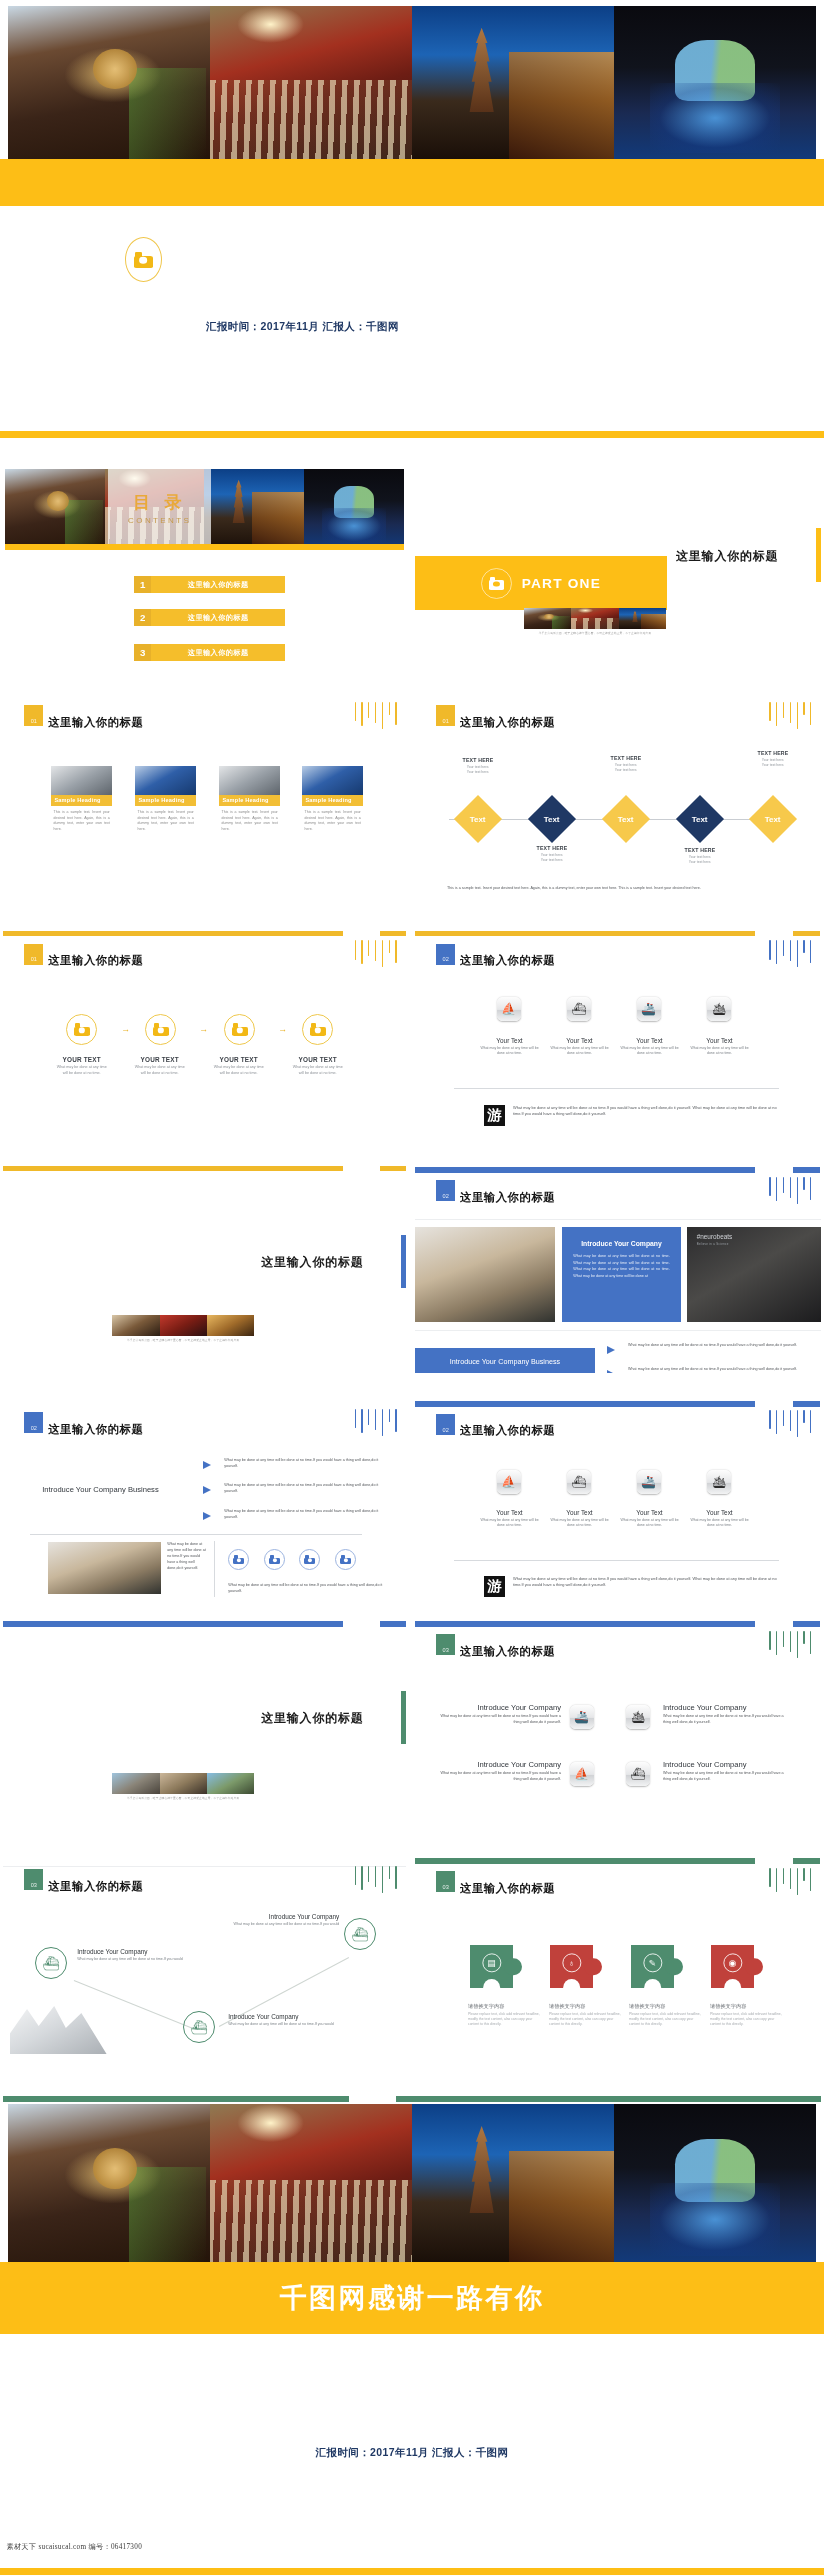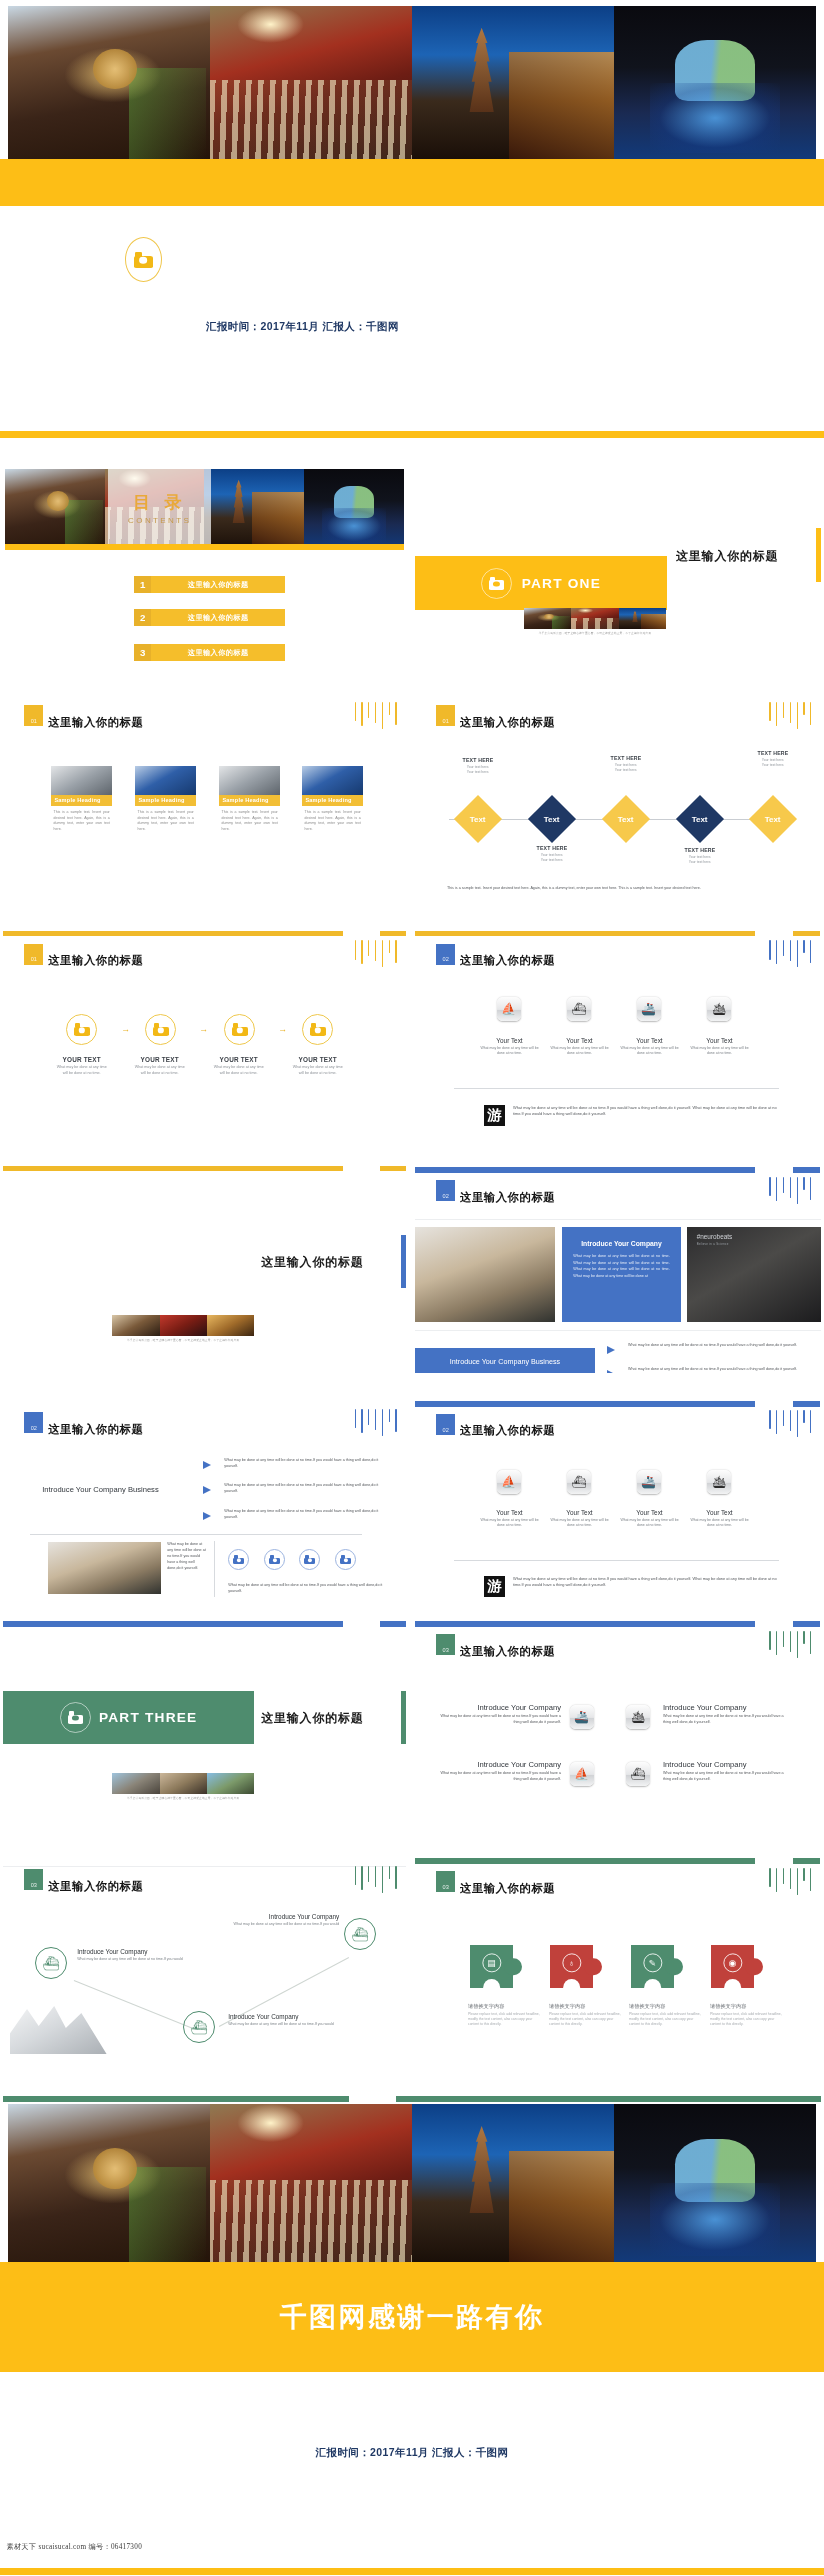--- a/index.html
+++ b/index.html
@@ -602,30 +602,20 @@
     <div class="hr" style="left:39px;top:185px;width:325px;"></div>
     <div class="youbadge" style="left:69px;top:201px;">游</div>
     <div class="tiny2" style="position:absolute;left:98px;top:201px;width:266px;font-size:3.9px;">What may be done at any time will be done at no time.If you would have a thing well done,do it yourself. What may be done at any time will be done at no time.If you would have a thing well done,do it yourself.</div>
   </div>
 
   <div class="slide" style="left:3.2px;top:1602px;width:403px;height:225px;">
     <div class="sl-topbar" style="top:19.3px;width:100%;">
       <div class="seg1" style="width:340px;background:#4472C4;"></div>
       <div class="seg2" style="left:377px;width:26px;background:#4472C4;"></div>
     </div>
-    <div style="position:absolute;left:0;top:89px;width:251px;height:53px;background:#4E8C6E;display:flex;align-items:center;justify-content:center;gap:8px;">
-      <span class="part-ring" style="width:31px;height:31px;">
-        <span class="cam" style="width:15.3px;height:13px;color:#fff;">
-            <span class="hump"></span>
-            <span class="body"></span>
-            <span class="lens" style="background:#4E8C6E;"></span>
-          </span>
-      </span>
-      <span class="part-label">PART THREE</span>
-    </div>
     <div style="position:absolute;right:0;top:89px;width:4.8px;height:53px;background:#4E8C6E;"></div>
     <div class="part-cn" style="left:258px;top:108px;">这里输入你的标题</div>
 
     <div class="part-photo" style="left:109px;top:171px;width:142px;">
       <div class="strip">
         <div class="ph" style="background:linear-gradient(150deg,#9fc4dd,#8a8478,#4a443c);"></div>
         <div class="ph" style="background:linear-gradient(150deg,#cbb79a,#8d7a5c,#3a3128);"></div>
         <div class="ph" style="background:linear-gradient(150deg,#86bde4,#7c9a6a,#3c4a32);"></div>
       </div>
       <div class="cap">举手之劳马后公园，唯于止聊心神年置心窗，不可止神爱止地正景，不了止福怀怀难出别</div>
@@ -793,21 +783,21 @@
     <div style="position:absolute;left:396px;top:40px;width:380px;height:6.4px;background:#4E8C6E;"></div>
     <div style="position:absolute;left:766px;top:40px;width:55px;height:6.4px;background:#4E8C6E;"></div>
 
     <div class="photostrip" style="position:absolute;left:8px;top:48px;width:808px;height:158px;">
       <div class="ph ph-1"></div>
       <div class="ph ph-2"></div>
       <div class="ph ph-3"></div>
       <div class="ph ph-4"></div>
     </div>
 
-    <div class="thanks" style="top:206px;height:110px;">
+    <div class="thanks" style="top:206px;height:72px;">
       <span>千图网感谢一路有你</span>
     </div>
 
     <div class="cover-sub" style="position:absolute;left:0;right:0;top:390px;text-align:center;">汇报时间：2017年11月    汇报人：千图网</div>
 
     <div class="watermark" style="top:486px;">素材天下 sucaisucal.com  编号：06417300</div>
     <div class="botbar" style="top:512px;"></div>
   </div>
 
 </div>

